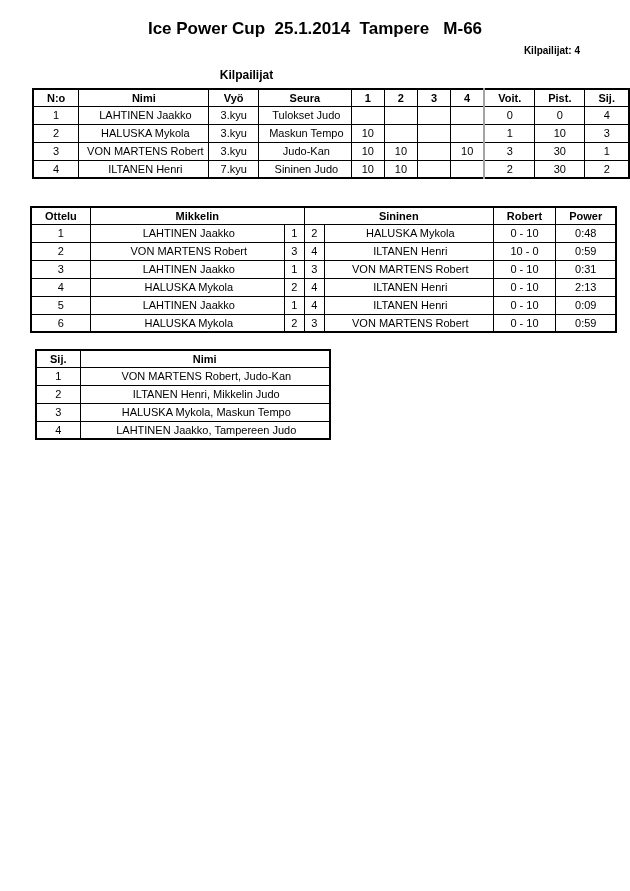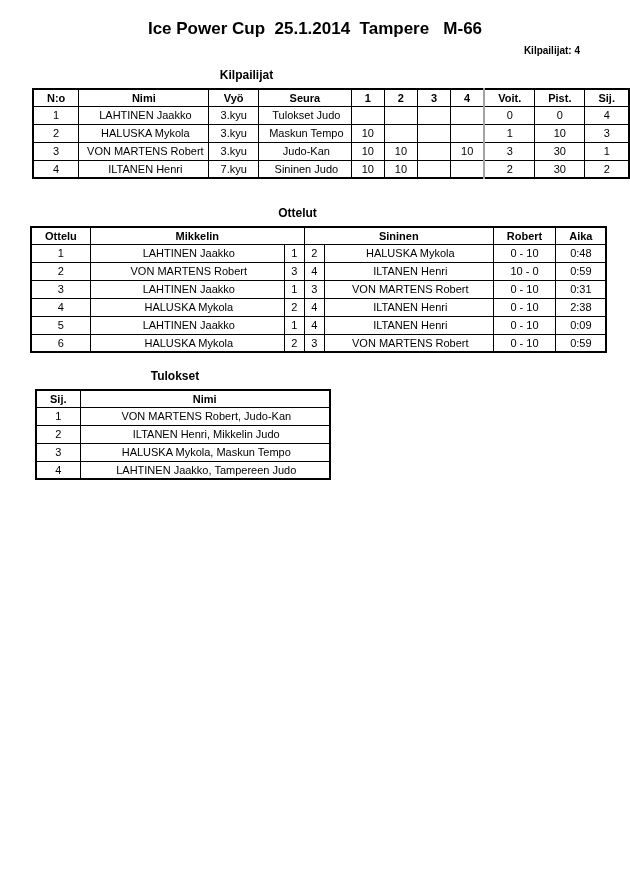--- a/index.html
+++ b/index.html
@@ -147,38 +147,37 @@
         <td class="c"></td>
         <td class="c thick-left">2</td>
         <td class="c">30</td>
         <td class="c">2</td>
       </tr>
     </tbody>
   </table>
 </div>
 
 <div class="section ottelut-wrap">
-  <div class="section-heading">Ottelut</div>
   <table>
     <colgroup>
       <col style="width:34px">
         <col style="width:194px">
         <col style="width:20px">
         <col style="width:20px">
       <col style="width:169px">
         <col style="width:60px">
         <col style="width:38px">
     </colgroup>
     <thead>
       <tr>
         <th>Ottelu</th>
         <th colspan="2">Mikkelin</th>
         <th colspan="2">Sininen</th>
         <th>Robert</th>
-        <th>Aika</th>
+        <th>Power</th>
       </tr>
     </thead>
     <tbody>
       <tr>
         <td class="c">1</td>
         <td class="l">LAHTINEN Jaakko</td>
         <td class="c">1</td>
         <td class="c">2</td>
         <td class="l">HALUSKA Mykola</td>
         <td class="c">0 - 10</td>
@@ -202,21 +201,21 @@
         <td class="c">0 - 10</td>
         <td class="c">0:31</td>
       </tr>
       <tr>
         <td class="c">4</td>
         <td class="l">HALUSKA Mykola</td>
         <td class="c">2</td>
         <td class="c">4</td>
         <td class="l">ILTANEN Henri</td>
         <td class="c">0 - 10</td>
-        <td class="c">2:38</td>
+        <td class="c">2:13</td>
       </tr>
       <tr>
         <td class="c">5</td>
         <td class="l">LAHTINEN Jaakko</td>
         <td class="c">1</td>
         <td class="c">4</td>
         <td class="l">ILTANEN Henri</td>
         <td class="c">0 - 10</td>
         <td class="c">0:09</td>
       </tr>
@@ -227,21 +226,20 @@
         <td class="c">3</td>
         <td class="l">VON MARTENS Robert</td>
         <td class="c">0 - 10</td>
         <td class="c">0:59</td>
       </tr>
     </tbody>
   </table>
 </div>
 
 <div class="section tulokset-wrap">
-  <div class="section-heading">Tulokset</div>
   <table>
     <colgroup>
       <col style="width:30px">
         <col style="width:250px">
     </colgroup>
     <thead>
       <tr>
         <th>Sij.</th>
         <th>Nimi</th>
       </tr>

